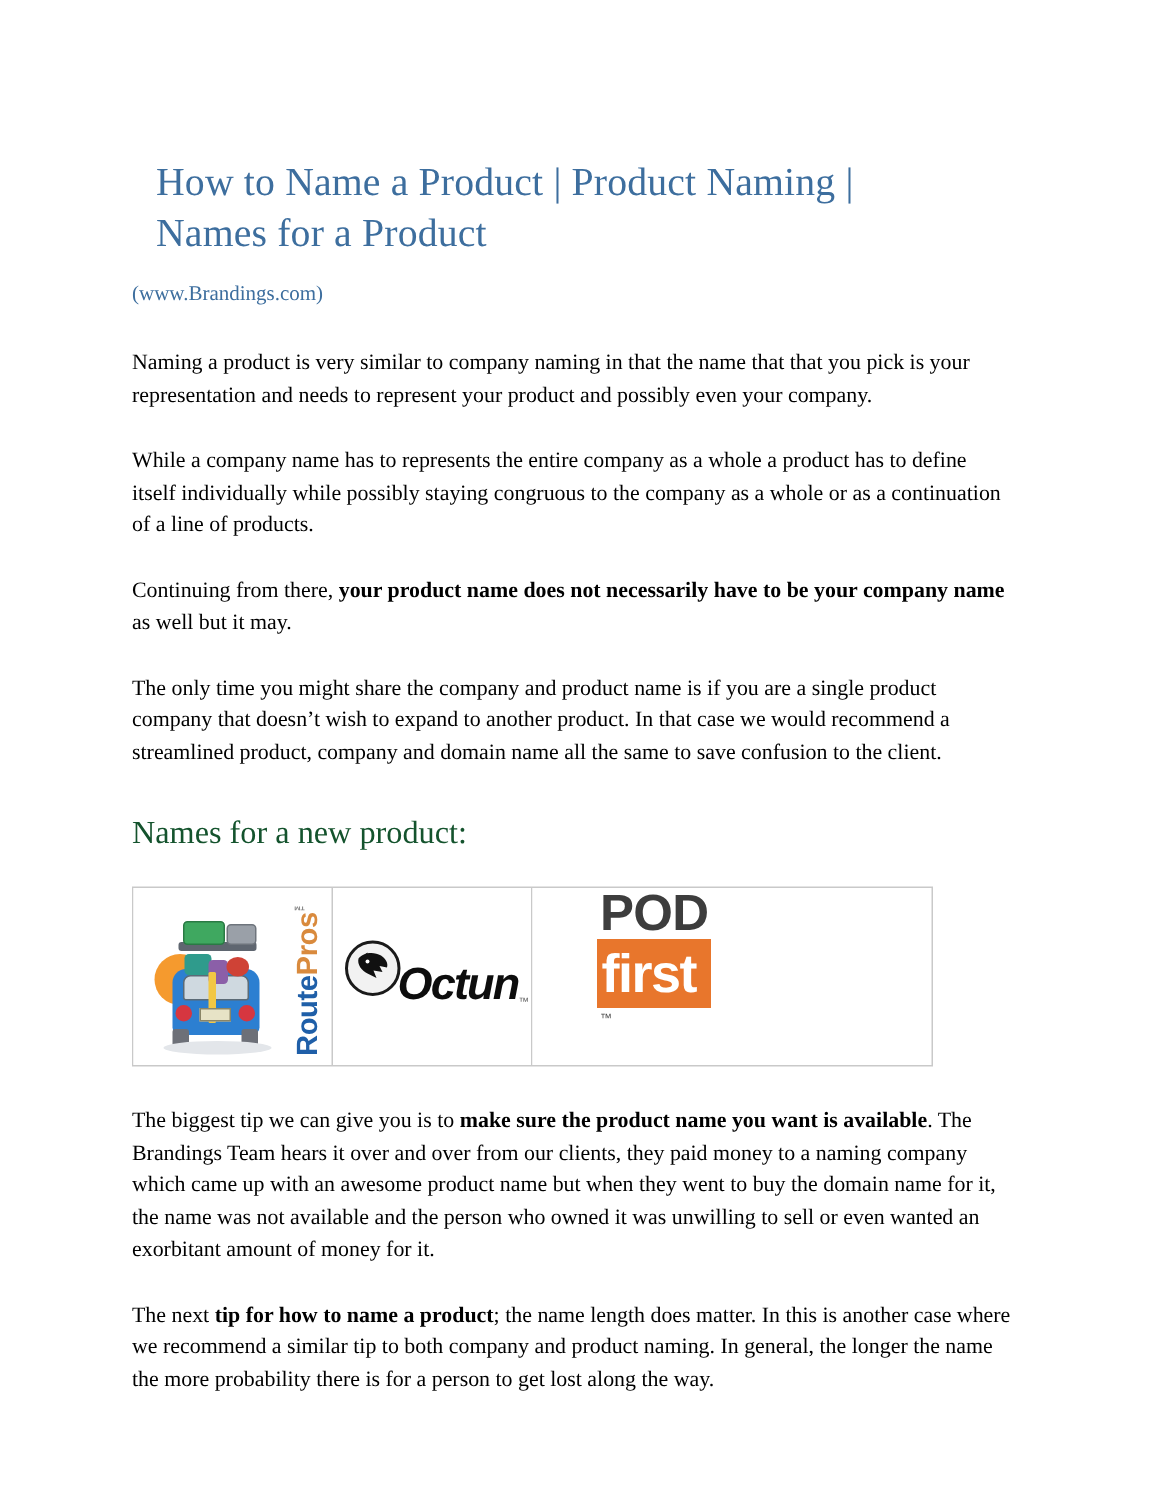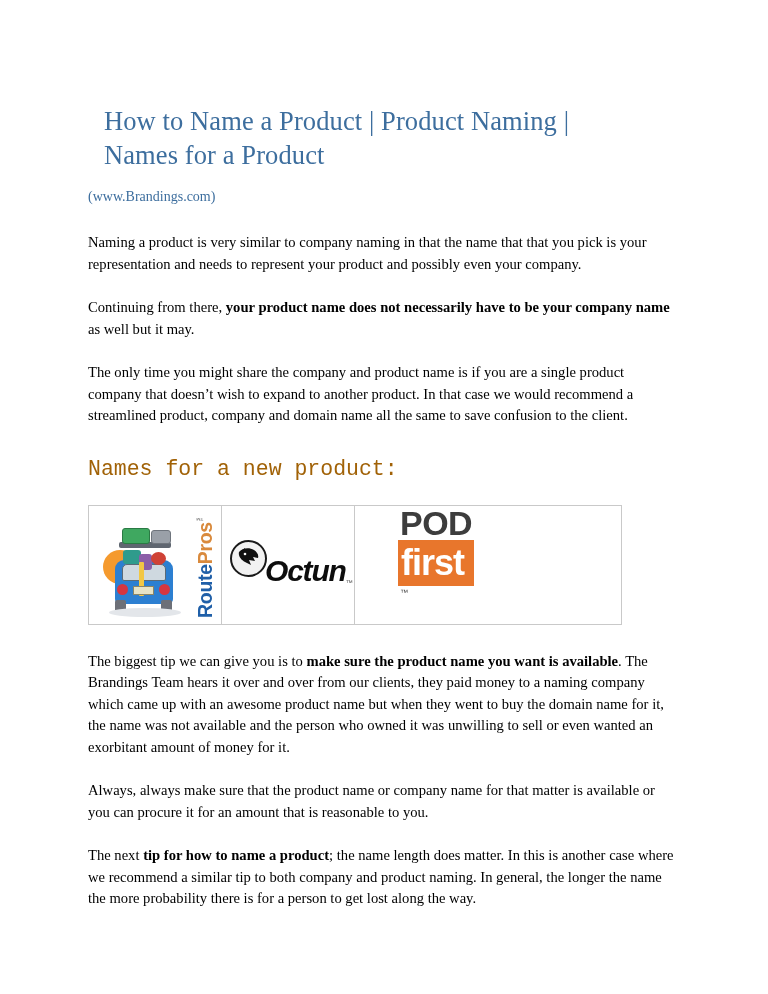--- a/index.html
+++ b/index.html
@@ -54,25 +54,25 @@
     margin: 0;
     text-align: left;
     max-width: 588px;
   }
   .para.gap-1 { margin-top: 26px; }
   .para.gap-2 { margin-top: 22px; }
   .para b { font-weight: bold; }
 
   
   .section-heading {
-    font-family: Liberation Mono, monospace;
+    font-family: Liberation Serif, serif;
     font-size: 21.5px;
     line-height: 28px;
     font-weight: 400;
-    color: #a16207;
+    color: #14532d;
     margin: 28px 0 0 0;
   }
 
   
   .logo-grid {
     margin-top: 22px;
     display: flex;
     width: 534px;
     border: 1px solid #c9c9c9;
     background: #ffffff;
@@ -349,20 +349,21 @@
 </head>
 <body>
 
 <div class="page">
 
   <h1 class="doc-title">How to Name a Product | Product Naming | Names for a Product</h1>
   <div class="doc-subtitle">(www.Brandings.com)</div>
 
   <p class="para gap-1">Naming a product is very similar to company naming in that the name that that you pick is your representation and needs to represent your product and possibly even your company.</p>
 
+  <p class="para gap-2">While a company name has to represents the entire company as a whole a product has to define itself individually while possibly staying congruous to the company as a whole or as a continuation of a line of products.</p>
 
   <p class="para gap-2"><span>Continuing from there, </span><b>your product name does not necessarily have to be your company name</b><span> as well but it may.</span></p>
 
   <p class="para gap-2">The only time you might share the company and product name is if you are a single product company that doesn’t wish to expand to another product.  In that case we would recommend a streamlined product, company and domain name all the same to save confusion to the client.</p>
 
   <h2 class="section-heading">Names for a new product:</h2>
 
   <div class="logo-grid">
 
     <div class="logo-cell">
@@ -408,17 +409,16 @@
           <span class="pod-first">first</span>
         </div>
         <div class="pod-tm">™</div>
       </div>
     </div>
 
   </div>
 
   <p class="para after-grid"><span>The biggest tip we can give you is to </span><b>make sure the product name you want is available</b><span>.  The Brandings Team hears it over and over from our clients, they paid money to a naming company which came up with an awesome product name but when they went to buy the domain name for it, the name was not available and the person who owned it was unwilling to sell or even wanted an exorbitant amount of money for it.</span></p>
 
-  <p class="para gap-2">Always, always make sure that the product name or company name for that matter is available or you can procure it for an amount that is reasonable to you.</p>
 
   <p class="para gap-2"><span>The next </span><b>tip for how to name a product</b><span>; the name length does matter.  In this is another case where we recommend a similar tip to both company and product naming. In general, the longer the name the more probability there is for a person to get lost along the way.</span></p>
 
 </div>
 
 </body></html>

